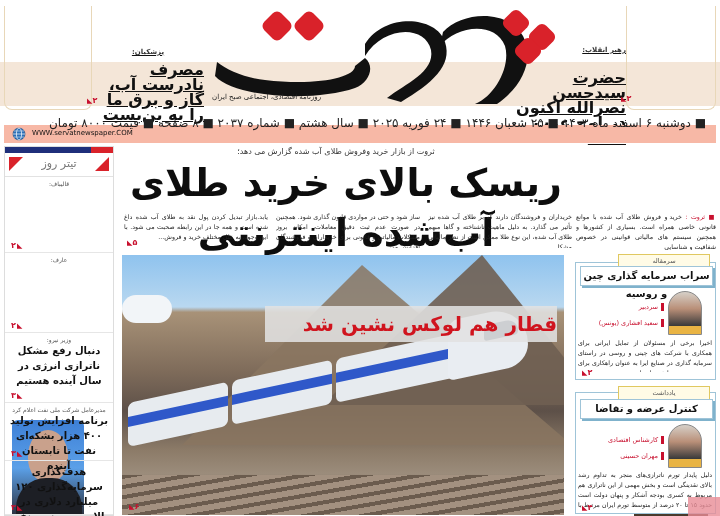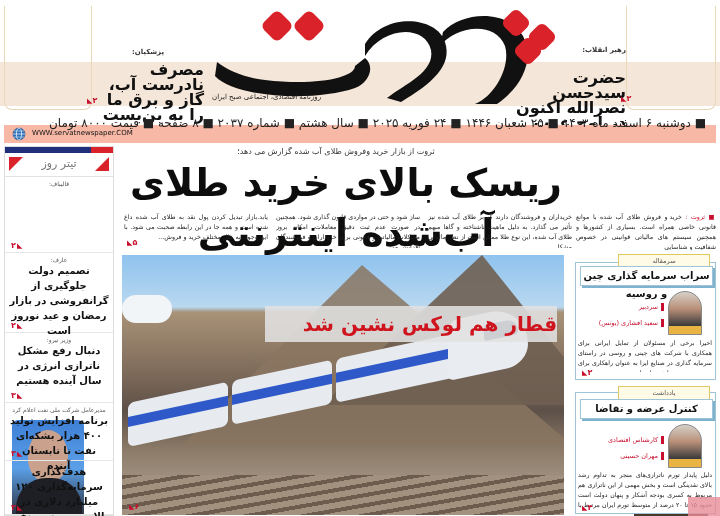--- a/index.html
+++ b/index.html
@@ -16,21 +16,21 @@
   .portrait.left { left: 12px; width: 72px; background: linear-gradient(180deg,#3d7fd6 0%, #5ba0e8 50%, #2b2f3b 100%); }
   .portrait.right { left: 634px; width: 74px; background: linear-gradient(180deg,#6a5139 0%, #8b6b4e 50%, #3a2f27 100%); }
   .head { position: absolute; border-radius: 50% 50% 45% 45%; }
   .portrait.left .head { left: 16px; top: 10px; width: 40px; height: 52px; background: #c9a18c; }
   .portrait.left .body { position: absolute; left: 4px; top: 58px; width: 66px; height: 40px; background: #1d1f25; border-radius: 30px 30px 0 0; }
   .portrait.right .turban { position: absolute; left: 14px; top: 6px; width: 46px; height: 24px; background: #111; border-radius: 24px 24px 6px 6px; }
   .portrait.right .head { left: 18px; top: 24px; width: 38px; height: 44px; background: #d7b6a0; }
   .portrait.right .beard { position: absolute; left: 16px; top: 46px; width: 42px; height: 30px; background: #eee; border-radius: 0 0 20px 20px; }
   .portrait.right .robe { position: absolute; left: 0; top: 70px; width: 74px; height: 30px; background: #4a3a2c; border-radius: 20px 20px 0 0; }
 
-  .teaser-text { position: absolute; direction: rtl; text-align: right; }
+  .teaser-text { position: absolute; direction: rtl; text-align: right; text-decoration: underline; }
   .kicker { font-size: 7px; color: #333; font-weight: bold; }
   .teaser-title { font-size: 16px; font-weight: bold; line-height: 15px; color: #111; }
   .pageref { font-size: 8px; color: #c8102e; font-weight: bold; }
   .pageref::before { content: "◣"; font-size: 7px; margin-left: 1px; }
 
   .logo { position: absolute; left: 205px; top: 6px; width: 360px; height: 100px; }
   .logo-sub { position: absolute; left: 212px; top: 93px; font-size: 7px; color: #222; direction: rtl; }
 
   .infobar { position: absolute; left: 4px; top: 125px; width: 712px; height: 18px; background: #f7b8a6; }
   .globe { position: absolute; left: 12px; top: 127px; width: 14px; height: 14px; }
@@ -141,21 +141,20 @@
     <span class="tri-l"></span>
     <span>تیتر روز</span>
     <span class="tri-r"></span>
   </div>
   <div class="brief" style="height:76px;">
     <div class="k">قالیباف:</div>
     <span class="pageref">۲</span>
   </div>
   <div class="brief" style="height:80px;">
     <div class="k">عارف:</div>
-    <div class="t">تصمیم دولت جلوگیری از گرانفروشی در بازار رمضان و عید نوروز است</div>
     <span class="pageref">۲</span>
   </div>
   <div class="brief" style="height:70px;">
     <div class="k">وزیر نیرو:</div>
     <div class="t">دنبال رفع مشکل ناترازی انرژی در سال آینده هستیم</div>
     <span class="pageref">۳</span>
   </div>
   <div class="brief" style="height:58px;">
     <div class="k">مدیرعامل شرکت ملی نفت اعلام کرد</div>
     <div class="t">برنامه افزایش تولید ۴۰۰ هزار بشکه‌ای نفت تا تابستان آینده</div>

